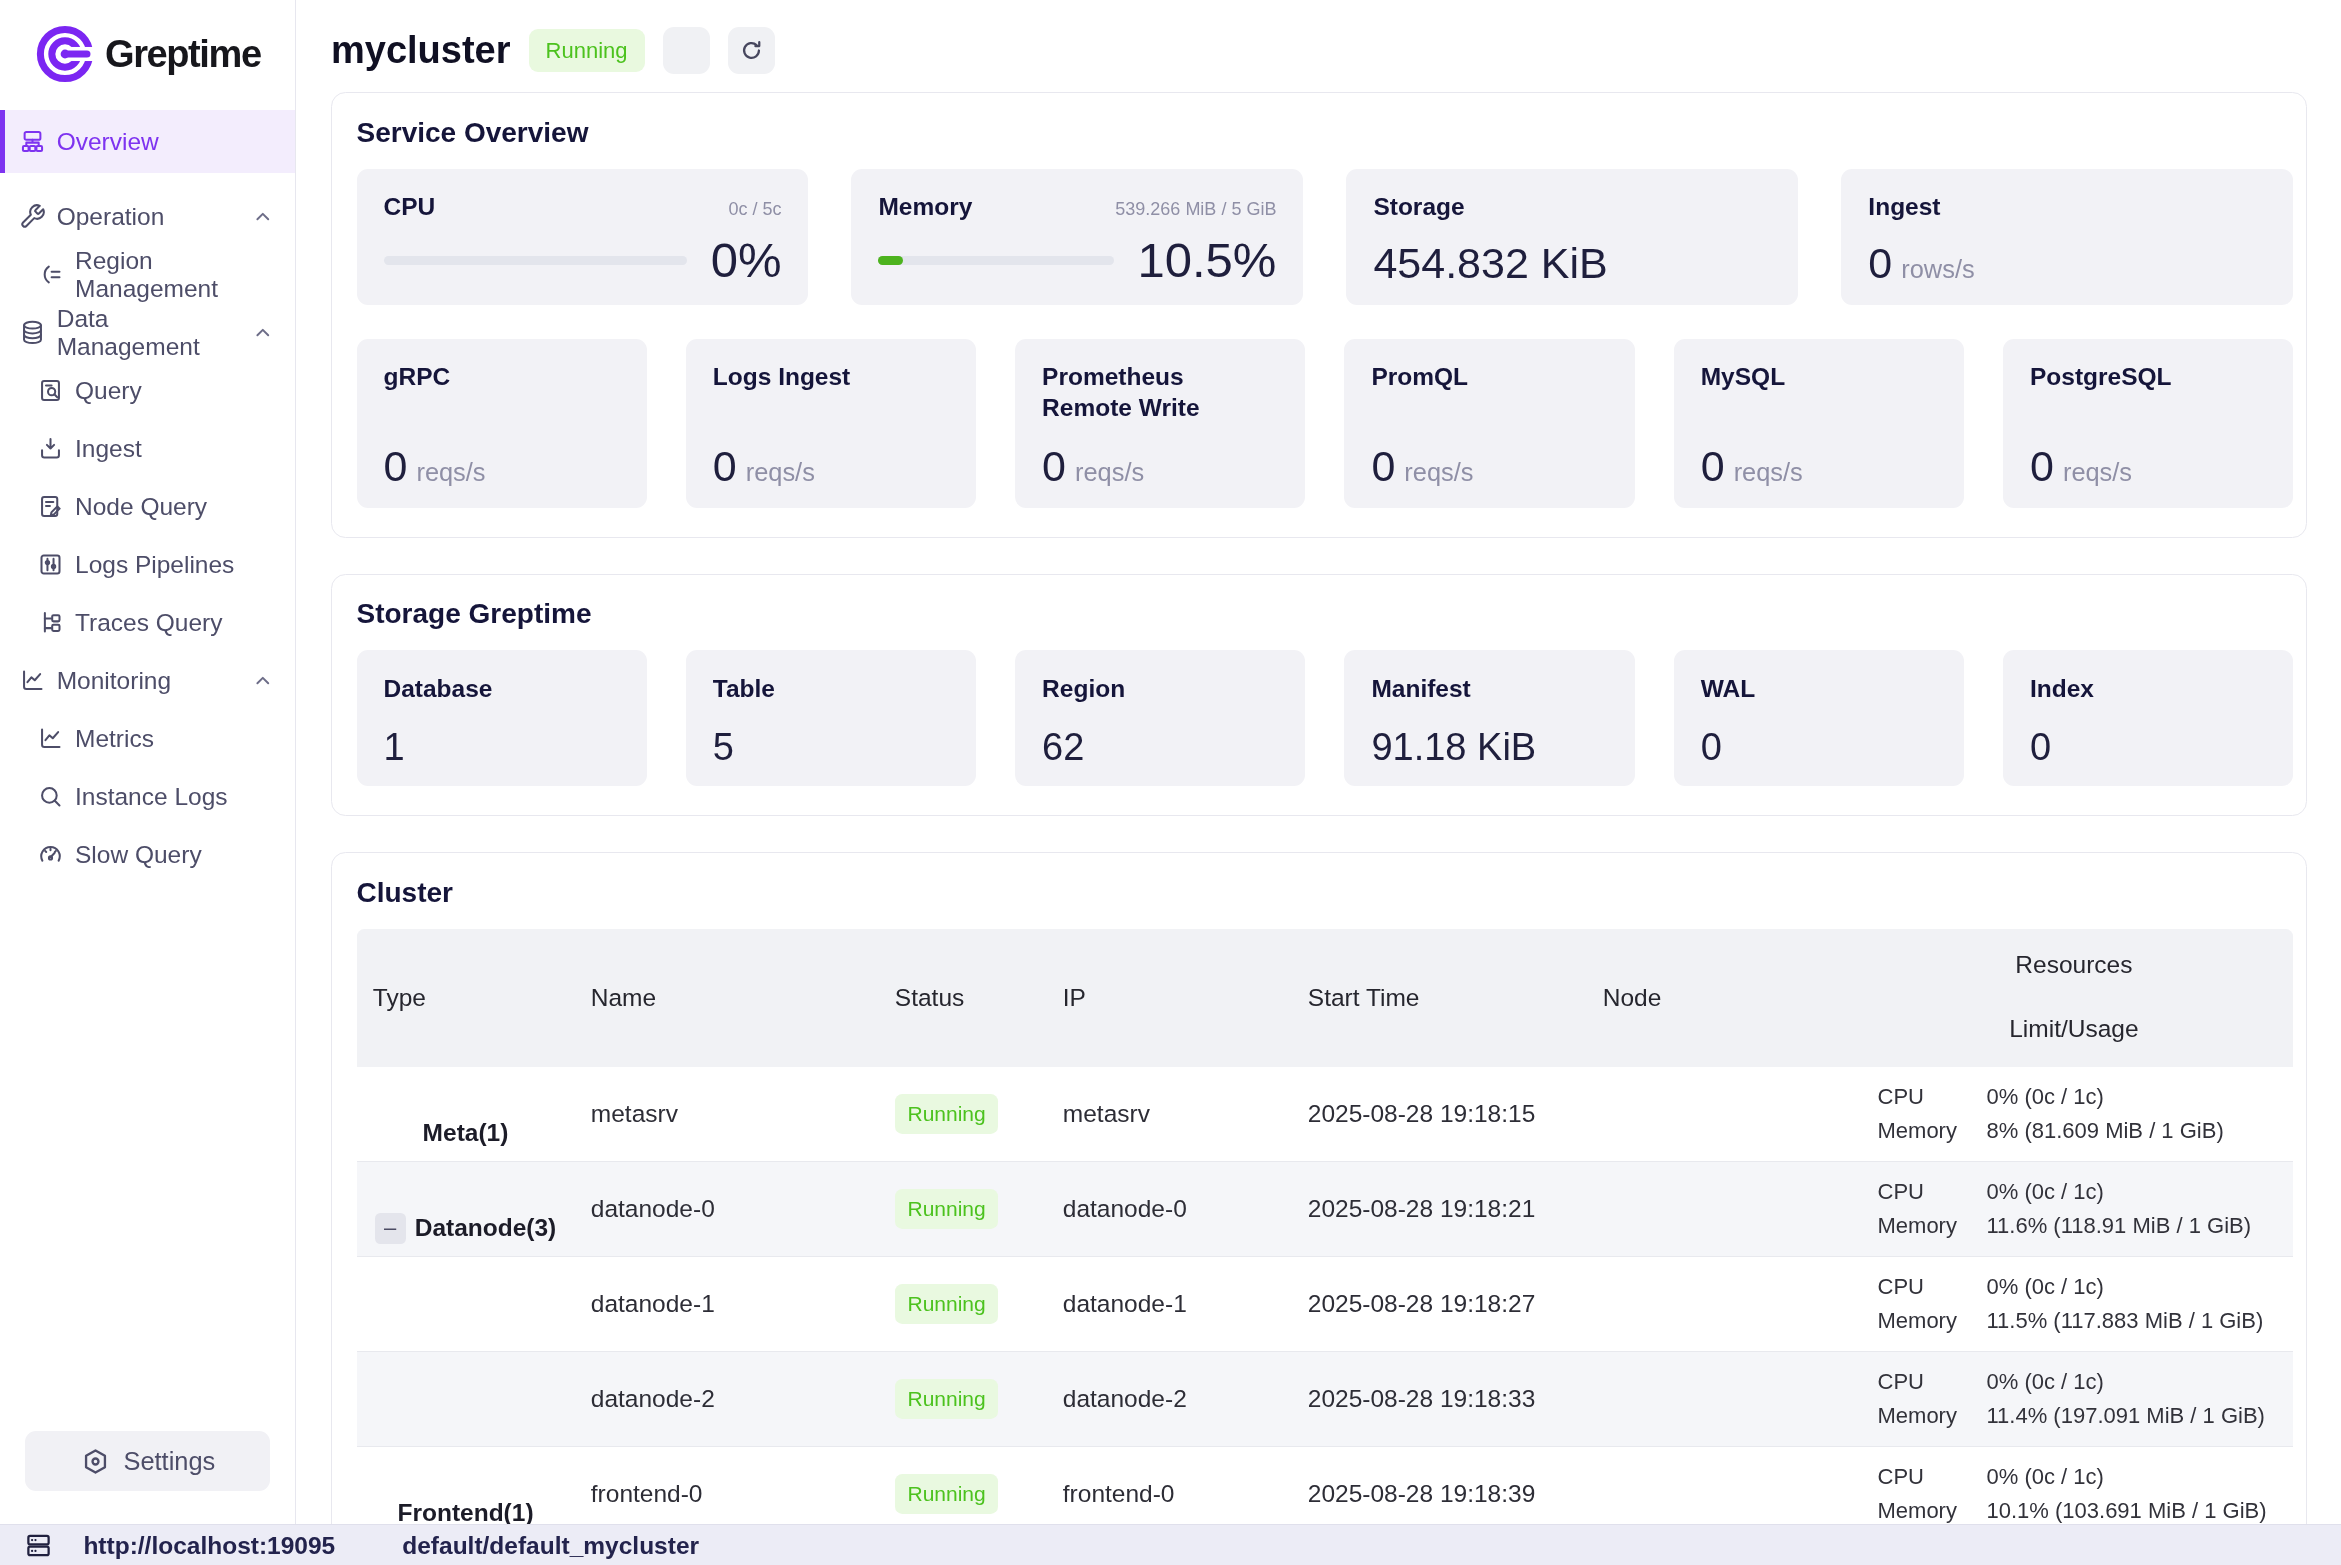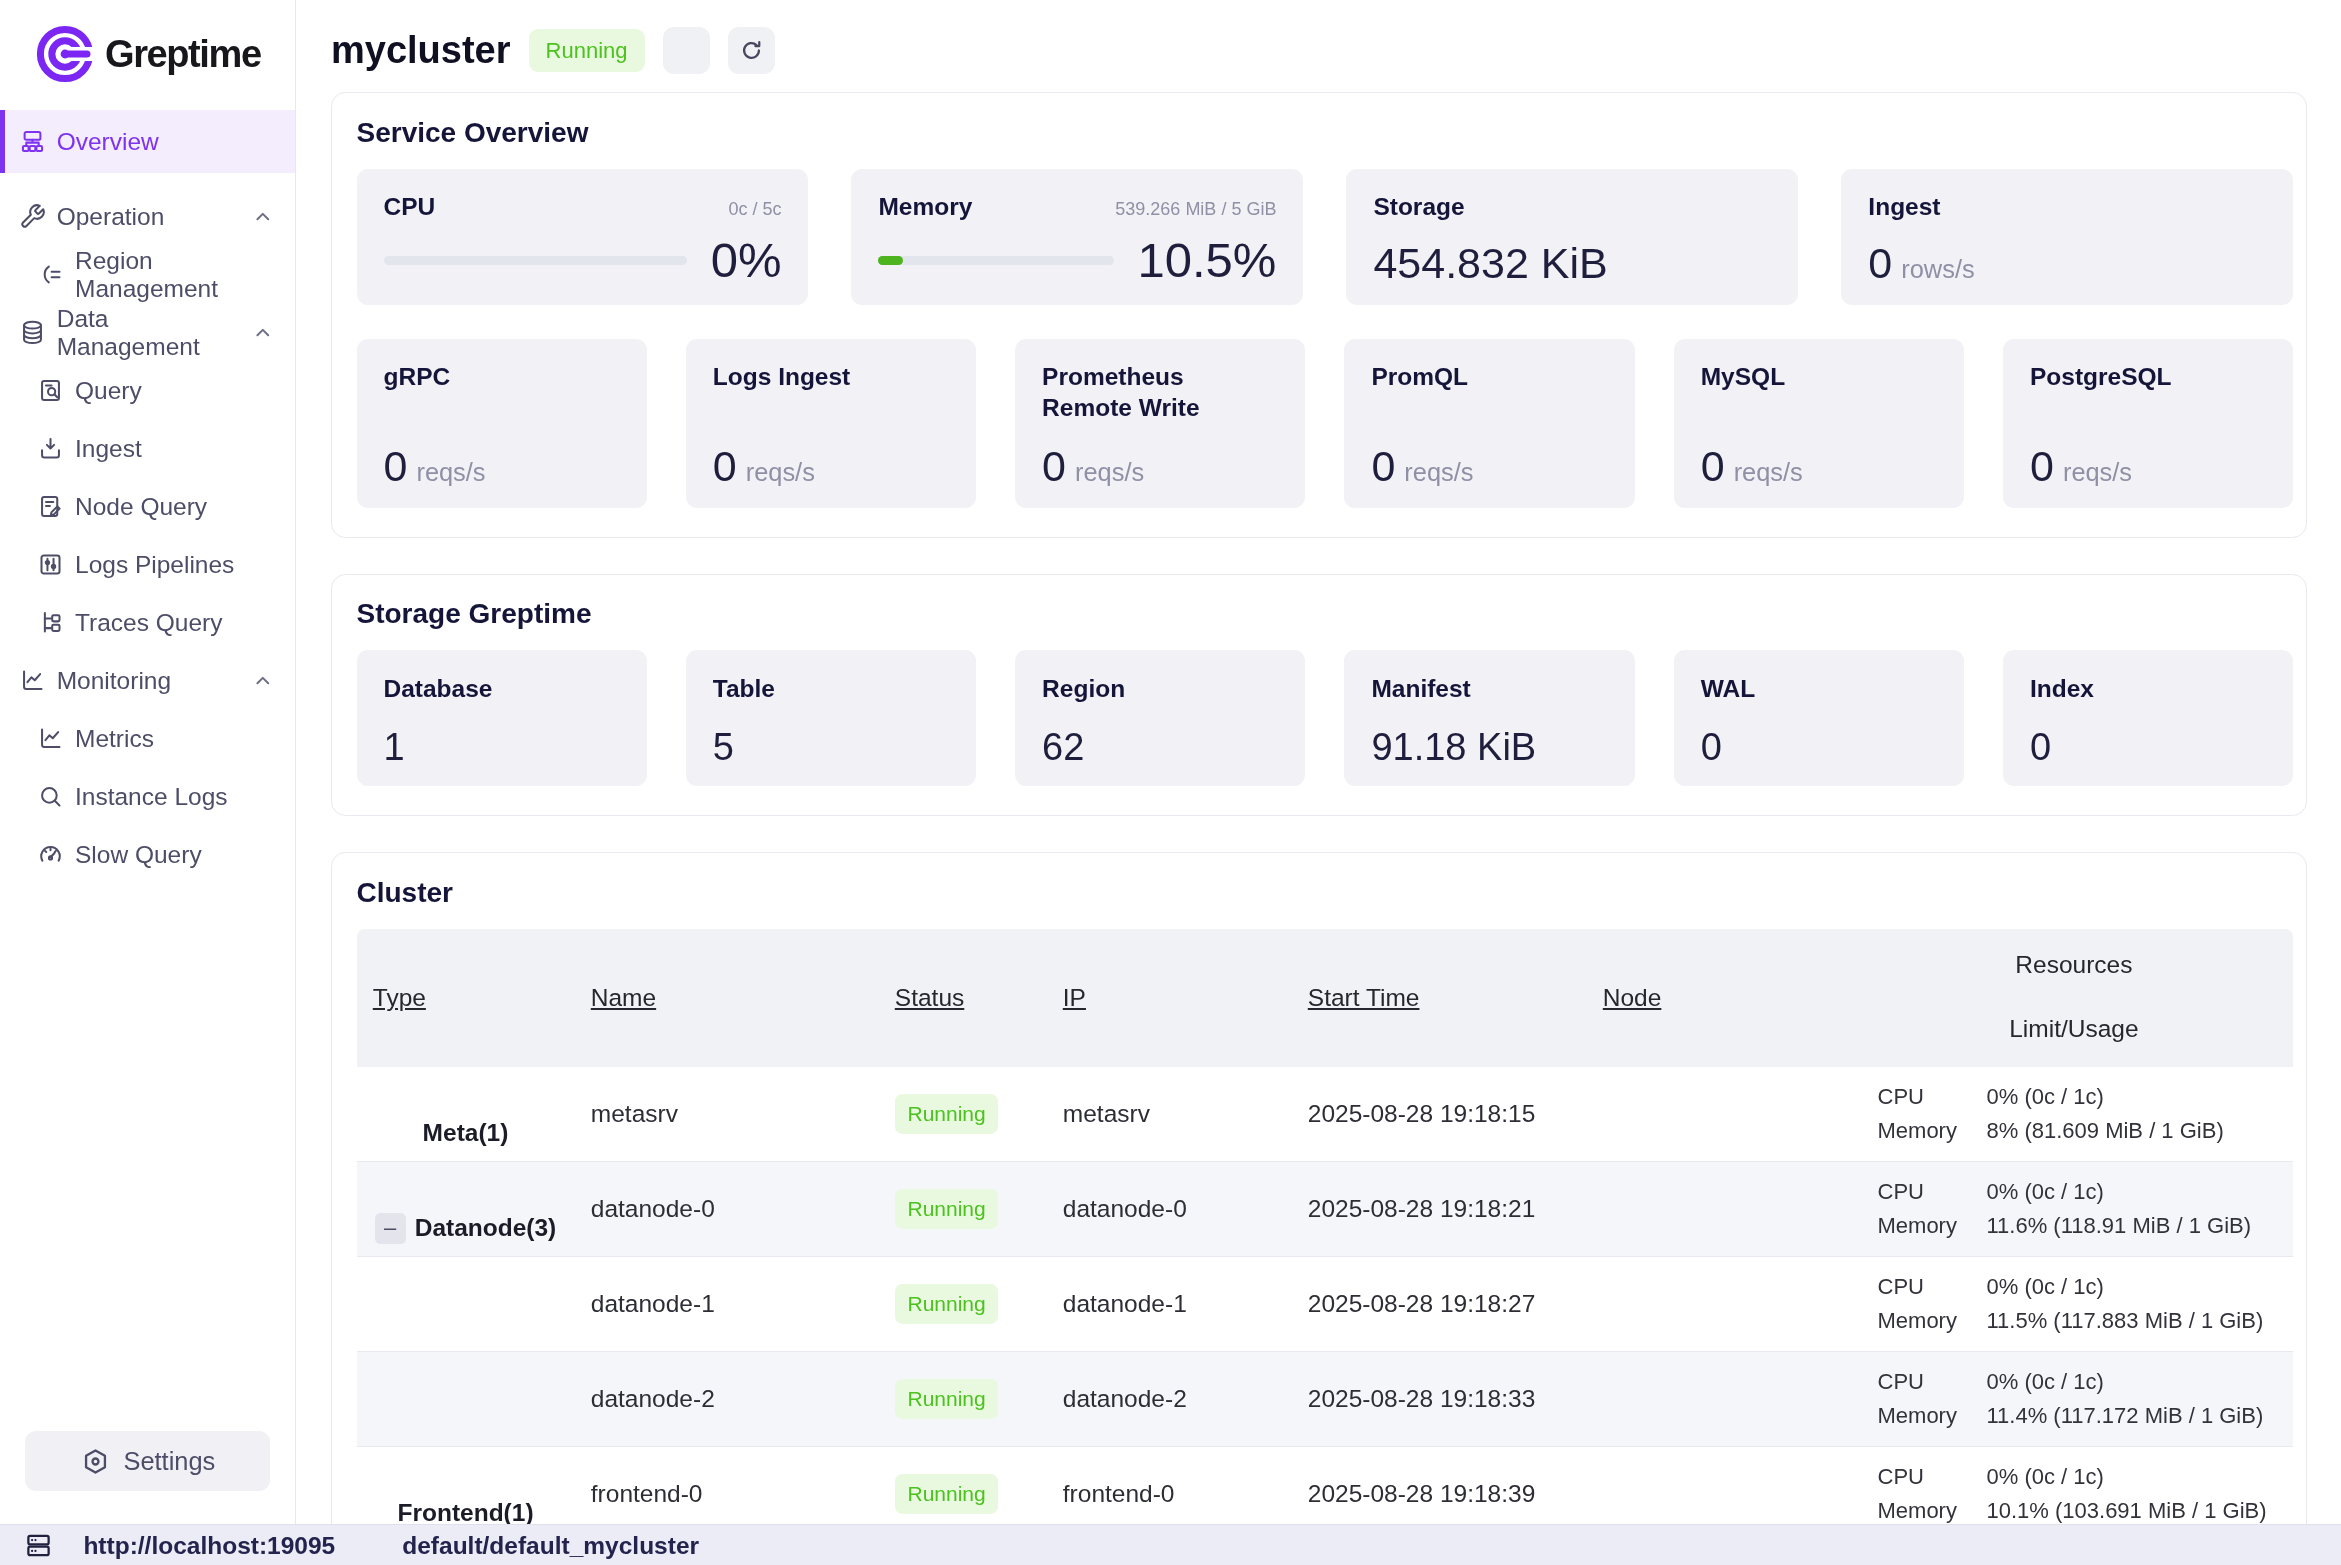--- a/index.html
+++ b/index.html
@@ -57,21 +57,21 @@
   .pct { font-size:49px; font-weight:500; color:#1f1f3d; line-height:1; }
   .bigline { display:flex; align-items:baseline; gap:9px; }
   .big { font-size:43px; font-weight:500; color:#1f1f3d; line-height:1; }
   .big3 { font-size:38px; font-weight:500; color:#1f1f3d; line-height:1; }
   .unit { font-size:25.4px; color:#8f8fa6; }
 
   
   .tbl { width:100%; border-radius:7.3px 7.3px 0 0; overflow:hidden; }
   .thead, .trow { display:grid; grid-template-columns:218px 304px 168px 245px 295px 268px 1fr; }
   .thead { background:#f1f2f5; min-height:138px; align-items:center; font-size:24.5px; color:#26262e; }
-  .th { padding-left:16.3px;text-decoration:underline; }
+  .th { padding-left:16.3px; }
   .th-res { height:138px; display:flex; flex-direction:column; justify-content:space-between; align-items:center; padding:22px 0 23.6px; }
   .trow { min-height:95px; align-items:center; border-bottom:0.9px solid #e8e9ee; font-size:24.5px; color:#2d2d36; background:#fff; }
   .trow.shaded { background:#f5f6f9; }
   .td { padding-left:16.3px; }
   .td-type { display:flex; align-items:center; justify-content:center; gap:9px; font-weight:bold; color:#1c1c28; padding-left:0;margin-top:39px; }
   .collapse-btn { width:31px; height:31px; border:none; border-radius:5.4px; background:#e4e5ec; color:#4b4b63;
                   font-size:22px; line-height:1; cursor:pointer; display:flex; align-items:center; justify-content:center; }
   .badge-sm { background:#e9f9e0; color:#4cc21e; font-size:21px; padding:8.2px 12.7px; border-radius:7.3px; display:inline-block; }
   .td-res { padding-left:23px; display:flex; flex-direction:column; gap:8.2px; font-size:22px; color:#32323a; }
   .res-line { display:flex; }
@@ -491,21 +491,21 @@
                 <div class="td">datanode-2</div>
                 <div class="td">2025-08-28 19:18:33</div>
                 <div class="td"></div>
                 <div class="td-res">
                   <div class="res-line">
                     <span class="res-label">CPU</span>
                     <span>0% (0c / 1c)</span>
                   </div>
                   <div class="res-line">
                     <span class="res-label">Memory</span>
-                    <span>11.4% (117.172 MiB / 1 GiB)</span>
+                    <span>11.4% (197.091 MiB / 1 GiB)</span>
                   </div>
                 </div>
               </div>
               <div class="trow">
                 <div class="td td-type">
                   <span>Frontend(1)</span>
                 </div>
                 <div class="td">frontend-0</div>
                 <div class="td"><span class="badge-sm">Running</span></div>
                 <div class="td">frontend-0</div>

